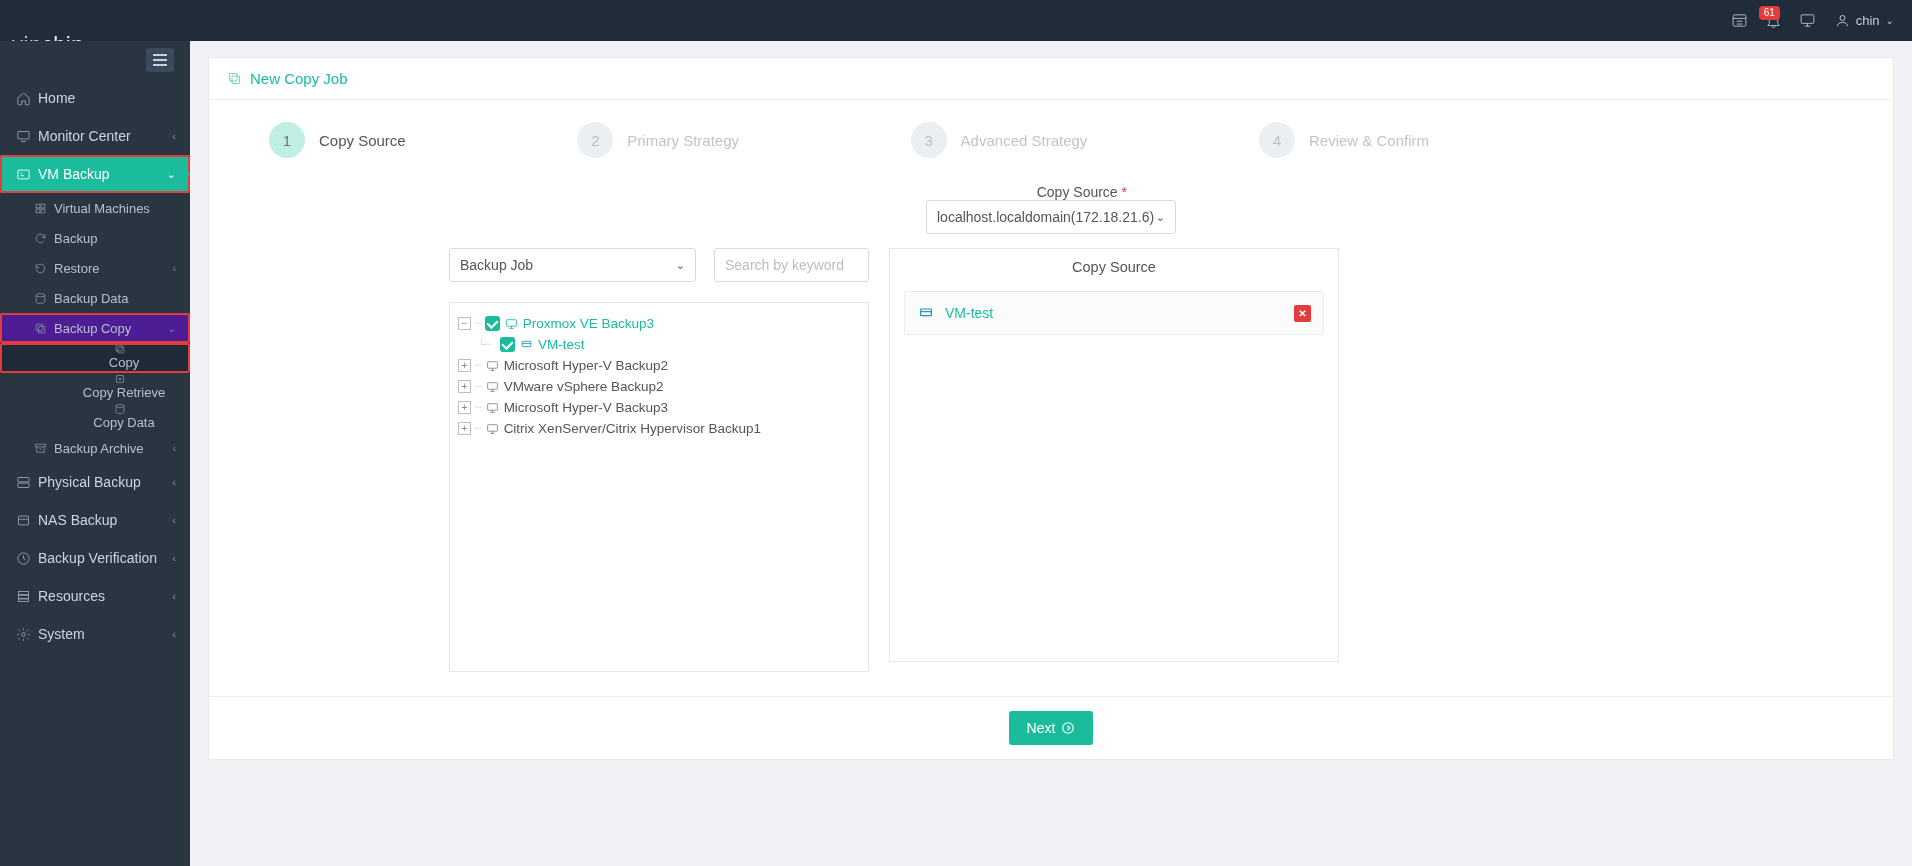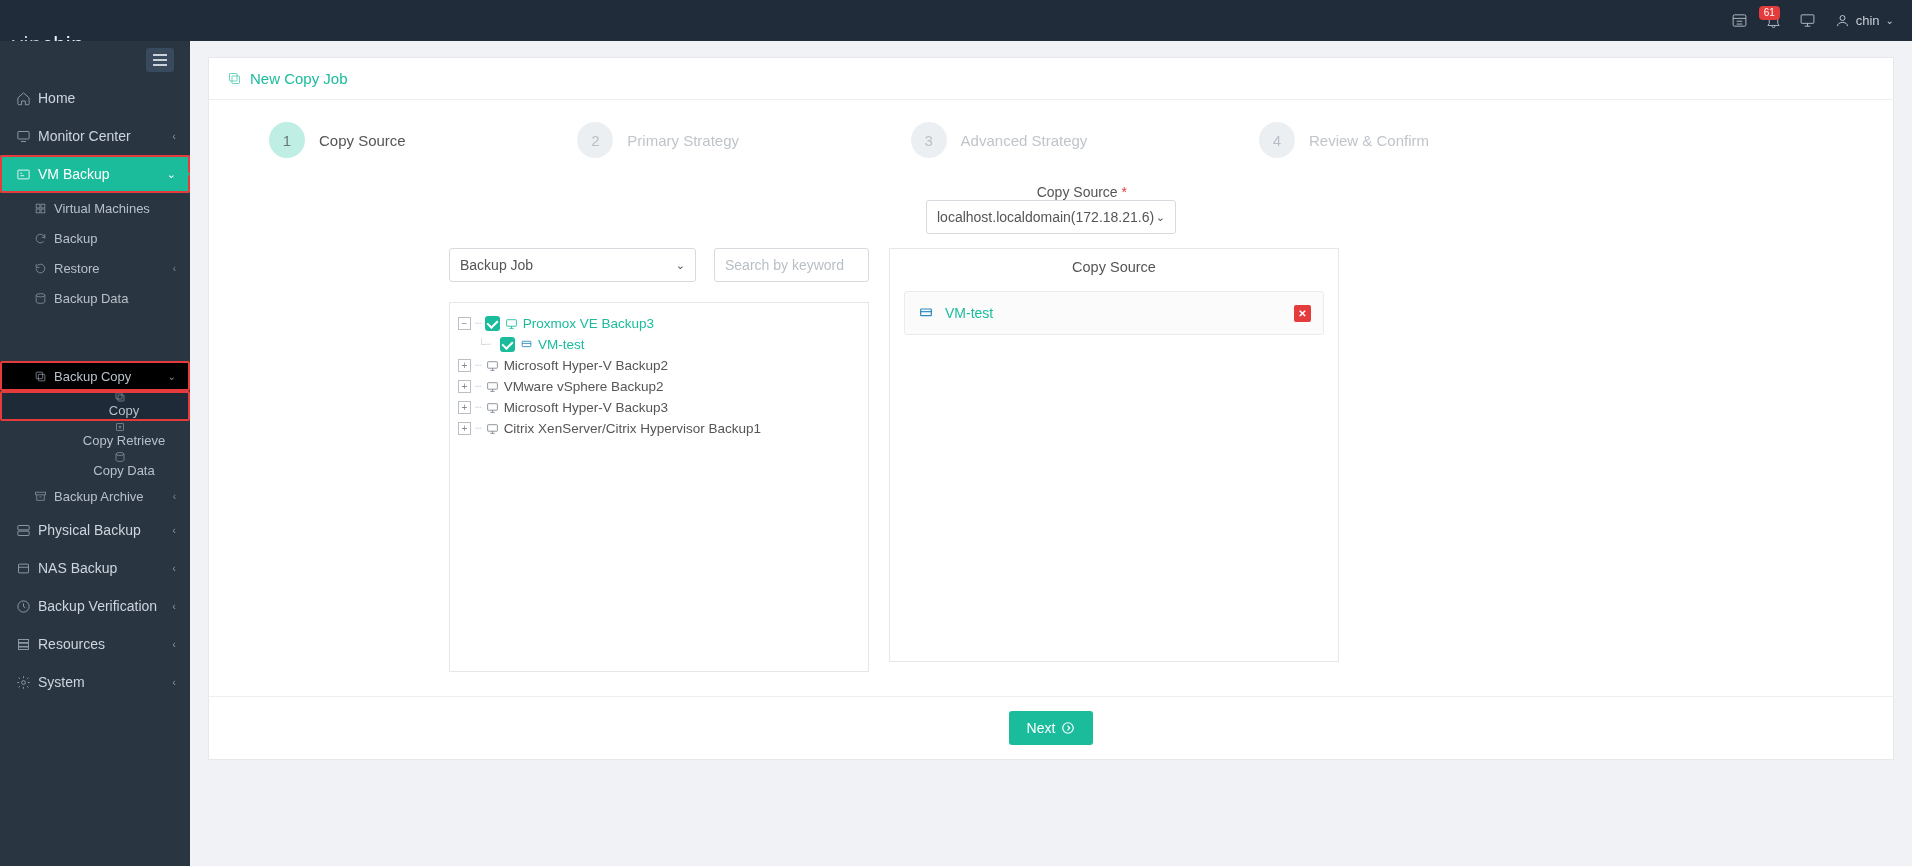--- a/index.html
+++ b/index.html
@@ -27,21 +27,21 @@
 .nav-item .icn svg { width: 15px; height: 15px; stroke: #9aa4b1; fill: none; stroke-width: 1.4; }
 .nav-item .lbl { flex: 1; padding-left: 4px; }
 .nav-item .chev { font-size: 11px; color: #8a94a1; }
 .nav-item.active-top { background: #1abc9c; color: #fff; }
 .nav-item.active-top .icn svg { stroke: #fff; }
 .nav-item.active-top .chev { color: #fff; }
 .nav-item.active-top::after { content: ""; position: absolute; right: -8px; top: 50%; transform: translateY(-50%); border: 8px solid transparent; border-left-color: #1abc9c; }
 .nav-sub { padding-left: 34px; height: 30px; display: flex; align-items: center; font-size: 13px; color: #b7c0ca; cursor: pointer; }
 .nav-sub .sicn { width: 20px; display: flex; }
 .nav-sub .sicn svg { width: 13px; height: 13px; stroke: #8f99a6; fill: none; stroke-width: 1.4; }
-.nav-sub.active-sub { background: #000000; margin-top: 48px; }
+.nav-sub.active-sub { background: #4c1d95; }
 .nav-sub2 { padding-left: 58px; height: 30px; display: flex; align-items: center; font-size: 13px; color: #b7c0ca; cursor: pointer; flex-direction: column; }
 .nav-sub2.active-sub2 { background: #1e2a37; }
 .nav-sub .chev { margin-left: auto; margin-right: 14px; font-size: 10px; color: #7f8a97; }
 .nav-sub2 .sicn { width: 20px; display: flex; }
 .nav-sub2 .sicn svg { width: 12px; height: 12px; stroke: #8f99a6; fill: none; stroke-width: 1.4; }
 .hl-red { outline: 2px solid #e43c3c; outline-offset: -2px; border-radius: 2px; }
 
 
 .main { flex: 1; padding: 16px 18px; }
 .card { background: #fff; border: 1px solid #e6e8eb; }

